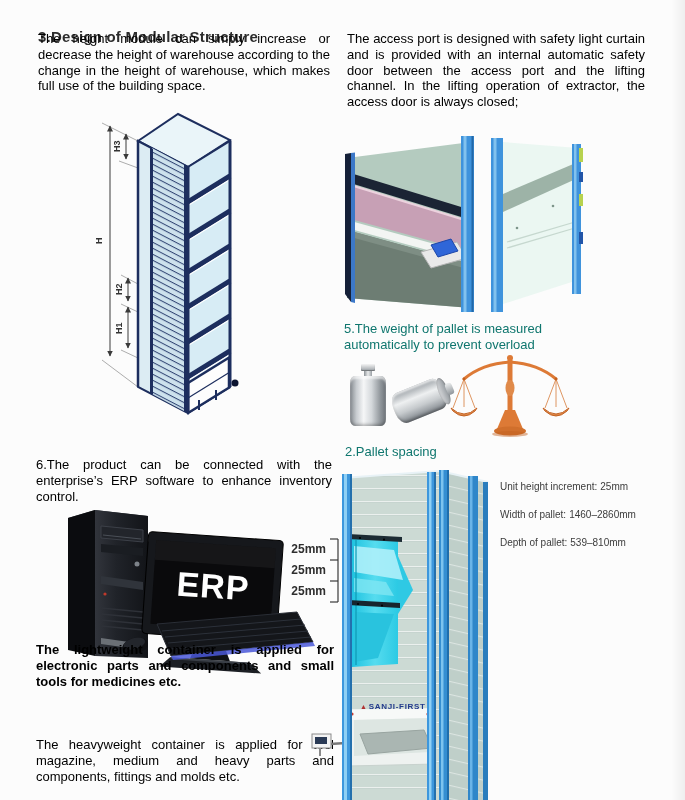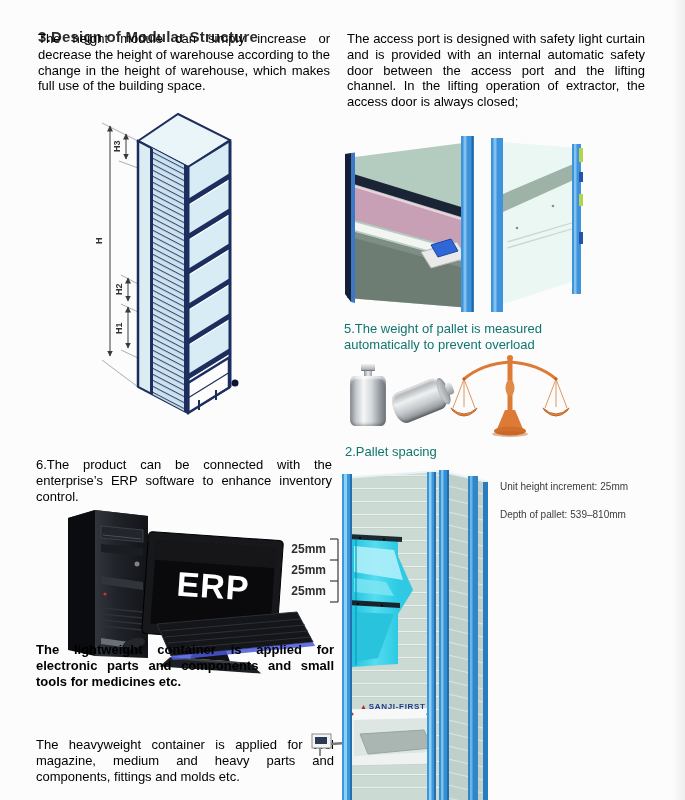--- a/index.html
+++ b/index.html
@@ -340,18 +340,21 @@
 
   <div class="abs brand" style="left:360px;top:702px;">
     <span class="logo">▲</span><span>SANJI-FIRST</span>
   </div>
 
   <div class="abs spec-list" style="left:500px;top:478px;">
     <div class="spec">
       <span>Unit height increment:</span><span class="sv">25mm</span>
     </div>
     <div class="spec">
+      <span>Width of pallet:</span><span class="sv">1460–2860mm</span>
+    </div>
+    <div class="spec">
       <span>Depth of pallet:</span><span class="sv">539–810mm</span>
     </div>
   </div>
 
   <div class="abs edge-shade"></div>
 </div>
 
 </body></html>

